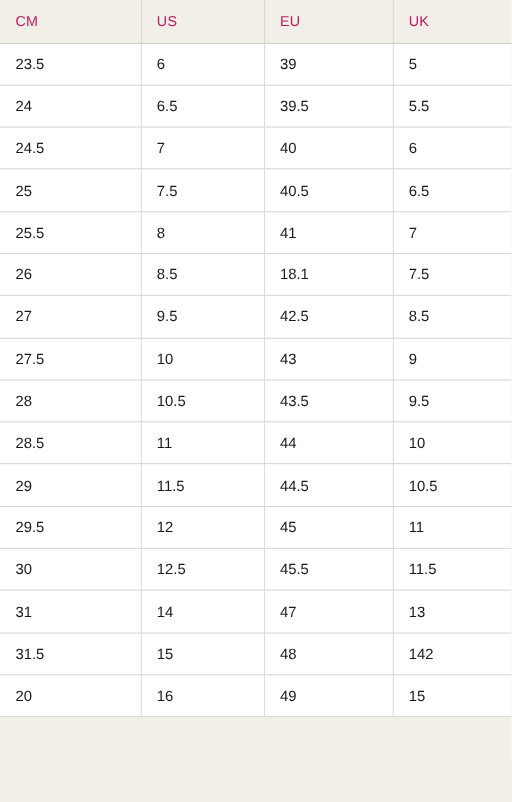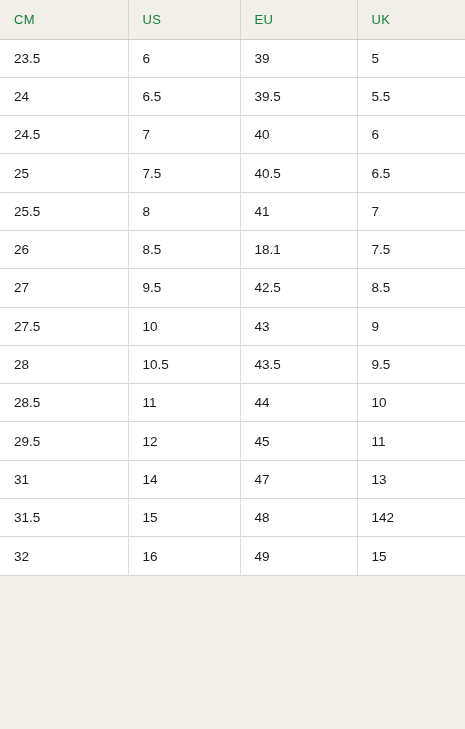--- a/index.html
+++ b/index.html
@@ -38,21 +38,21 @@
   }
 
   thead th {
     height: 39px;
     padding: 0 0 0 14px;
     margin: 0;
     text-align: left;
     vertical-align: middle;
     font-size: 13px;
     font-weight: 400;
-    color: #15803d;
+    color: #be185d;
     letter-spacing: 0.3px;
     border-right: 1px solid #d9d6d0;
     border-bottom: 1px solid #cfcfcf;
     box-sizing: border-box;
     white-space: nowrap;
   }
   thead th:last-child {
     border-right: none;
   }
 
@@ -156,38 +156,50 @@
           <td>43.5</td>
           <td>9.5</td>
         </tr>
         <tr>
           <td>28.5</td>
           <td>11</td>
           <td>44</td>
           <td>10</td>
         </tr>
         <tr>
+          <td>29</td>
+          <td>11.5</td>
+          <td>44.5</td>
+          <td>10.5</td>
+        </tr>
+        <tr>
           <td>29.5</td>
           <td>12</td>
           <td>45</td>
           <td>11</td>
         </tr>
         <tr>
+          <td>30</td>
+          <td>12.5</td>
+          <td>45.5</td>
+          <td>11.5</td>
+        </tr>
+        <tr>
           <td>31</td>
           <td>14</td>
           <td>47</td>
           <td>13</td>
         </tr>
         <tr>
           <td>31.5</td>
           <td>15</td>
           <td>48</td>
           <td>142</td>
         </tr>
         <tr>
-          <td>32</td>
+          <td>20</td>
           <td>16</td>
           <td>49</td>
           <td>15</td>
         </tr>
       </tbody>
   </table>
 </div>
 
 </body></html>

